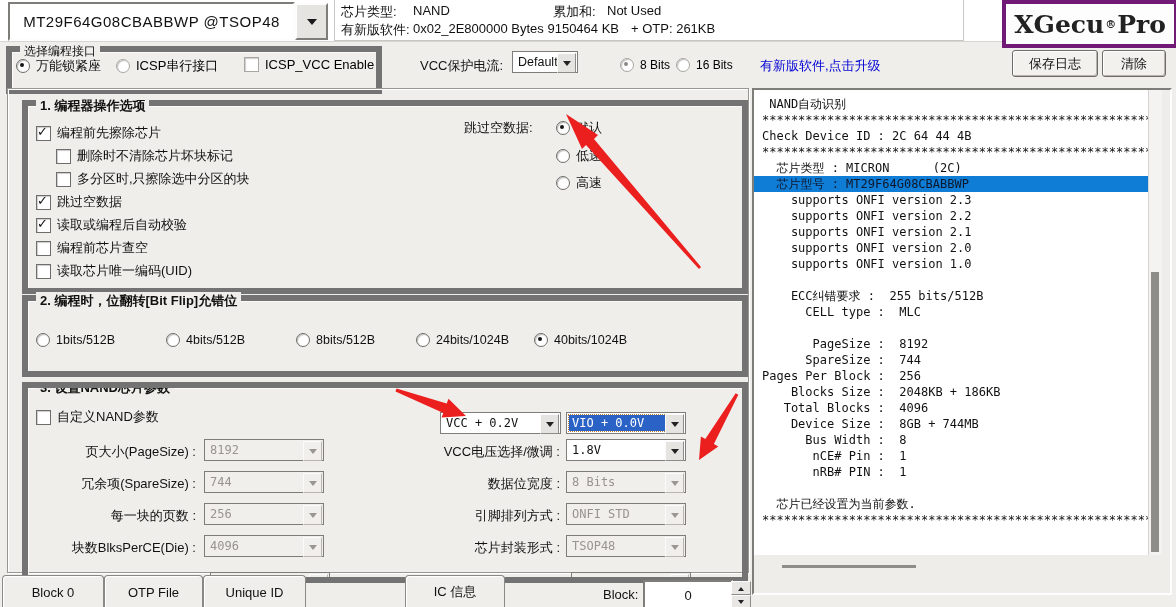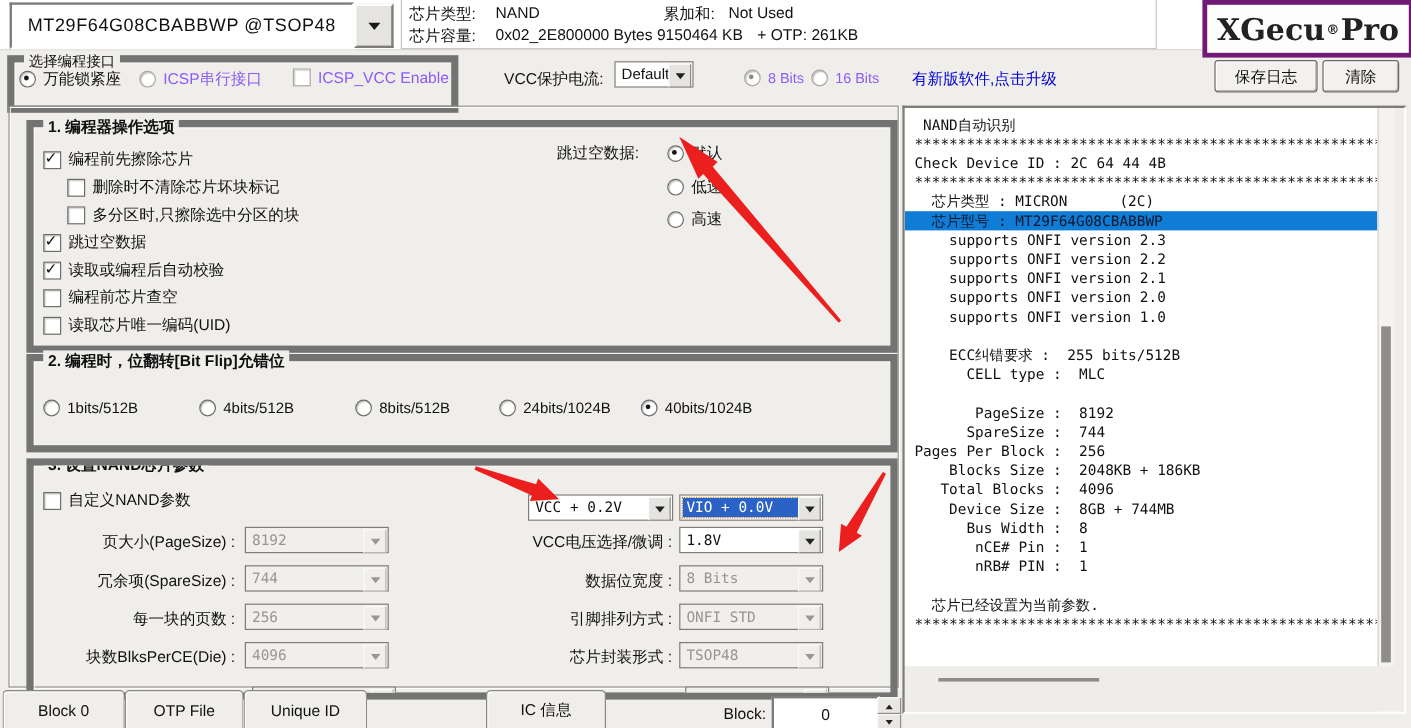--- a/index.html
+++ b/index.html
@@ -28,21 +28,21 @@
   .row{position:absolute;display:flex;align-items:center;gap:6px;white-space:nowrap;}
   .radio{position:relative;width:12px;height:12px;border-radius:50%;background:#fff;
          border:1px solid #6f6d69;box-shadow:inset 1px 1px 1px rgba(0,0,0,.25);flex:0 0 auto;}
   .radio.on::after{content:"";position:absolute;left:3px;top:3px;width:4px;height:4px;border-radius:50%;background:#151515;}
   .radio.dis{border-color:#aaa7a2;}
   .radio.dis.on::after{background:#8c8a86;}
   .cb{position:relative;width:13px;height:13px;background:#fff;border:1px solid #6f6d69;
       box-shadow:inset 1px 1px 1px rgba(0,0,0,.2);flex:0 0 auto;}
   .cb.checked::after{content:"✓";position:absolute;left:0px;top:-3px;font-size:13px;font-weight:bold;color:#111;}
   .cb.dis{border-color:#aaa7a2;}
-  .dis-label{color:#8b5cf6;text-align:center;}
+  .dis-label{color:#000000;text-align:center;}
 
   .group{position:absolute;border:6px solid #737373;box-shadow:1px 1px 0 #fbfaf9 inset;}
   .legend{position:absolute;top:-9px;left:8px;background:#f0eeeb;padding:0 4px;font-weight:bold;font-size:13px;white-space:nowrap;}
 
   .combo{position:absolute;height:22px;background:#fff;border:1px solid #7f7d79;box-sizing:border-box;}
   .combo .txt{position:absolute;left:5px;top:3px;font-family:"DejaVu Sans Mono",monospace;font-size:12px;white-space:pre;}
   .combo .btn{position:absolute;right:1px;top:1px;width:17px;height:18px;background:#e6e4e1;
               border:1px solid;border-color:#fbfbfb #8e8c88 #8e8c88 #fbfbfb;
               display:flex;align-items:center;justify-content:center;}
   .combo .btn i{width:0;height:0;border:4px solid transparent;border-top:5px solid #222;margin-top:5px;}
@@ -102,21 +102,21 @@
       <span class="bigcombo-text">MT29F64G08CBABBWP  @TSOP48</span>
     </div>
     <div class="bigcombo-btn">
       <span class="arr-down"></span>
     </div>
     <div class="chipinfo">
       <span style="left:6px;top:3px;">芯片类型:</span>
       <span style="left:78px;top:3px;">NAND</span>
       <span style="left:218px;top:3px;">累加和:</span>
       <span style="left:272px;top:3px;">Not Used</span>
-      <span style="left:6px;top:21px;">芯片容量:</span>
+      <span style="left:6px;top:21px;">有新版软件:</span>
       <span style="left:78px;top:21px;">0x02_2E800000 Bytes 9150464 KB</span>
       <span style="left:296px;top:21px;">+ OTP: 261KB</span>
     </div>
     <div class="logo">
       <span>XGecu</span>
         <sup>®</sup>
         <span>Pro</span>
     </div>
   </div>
 

